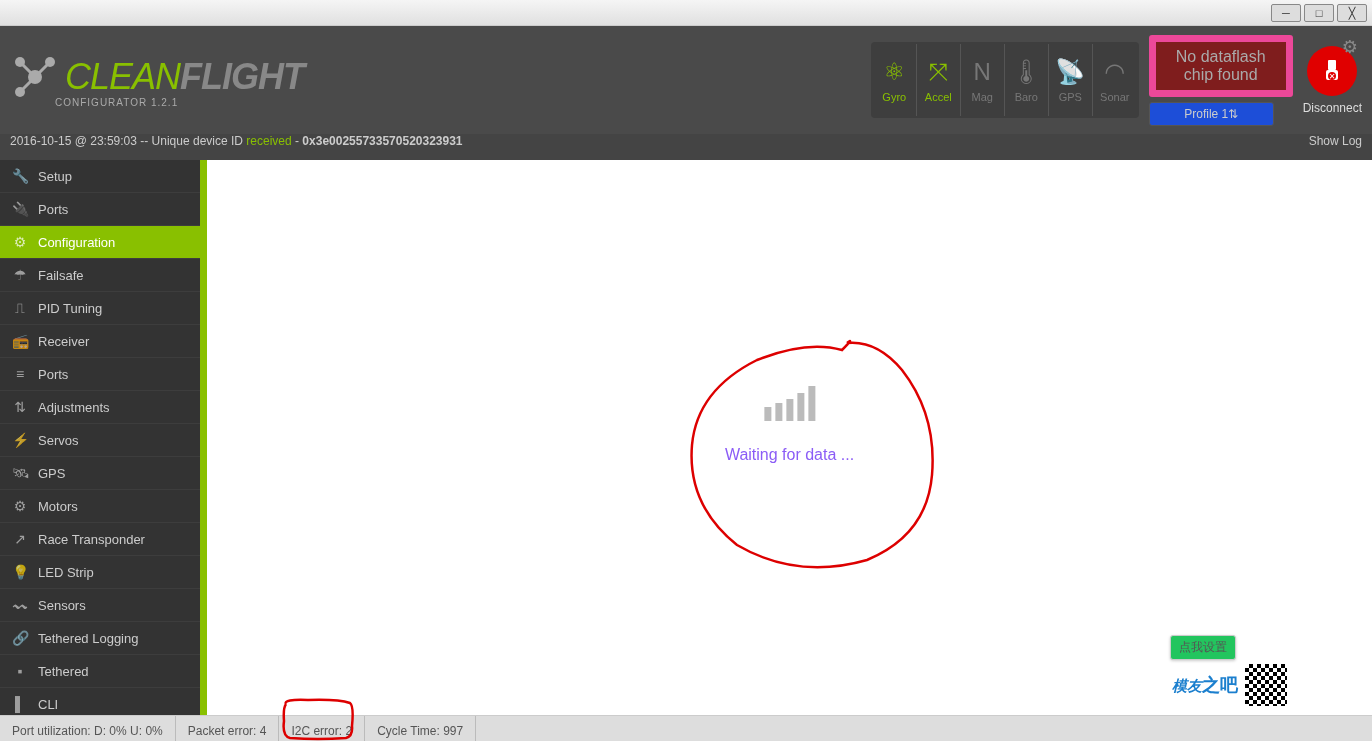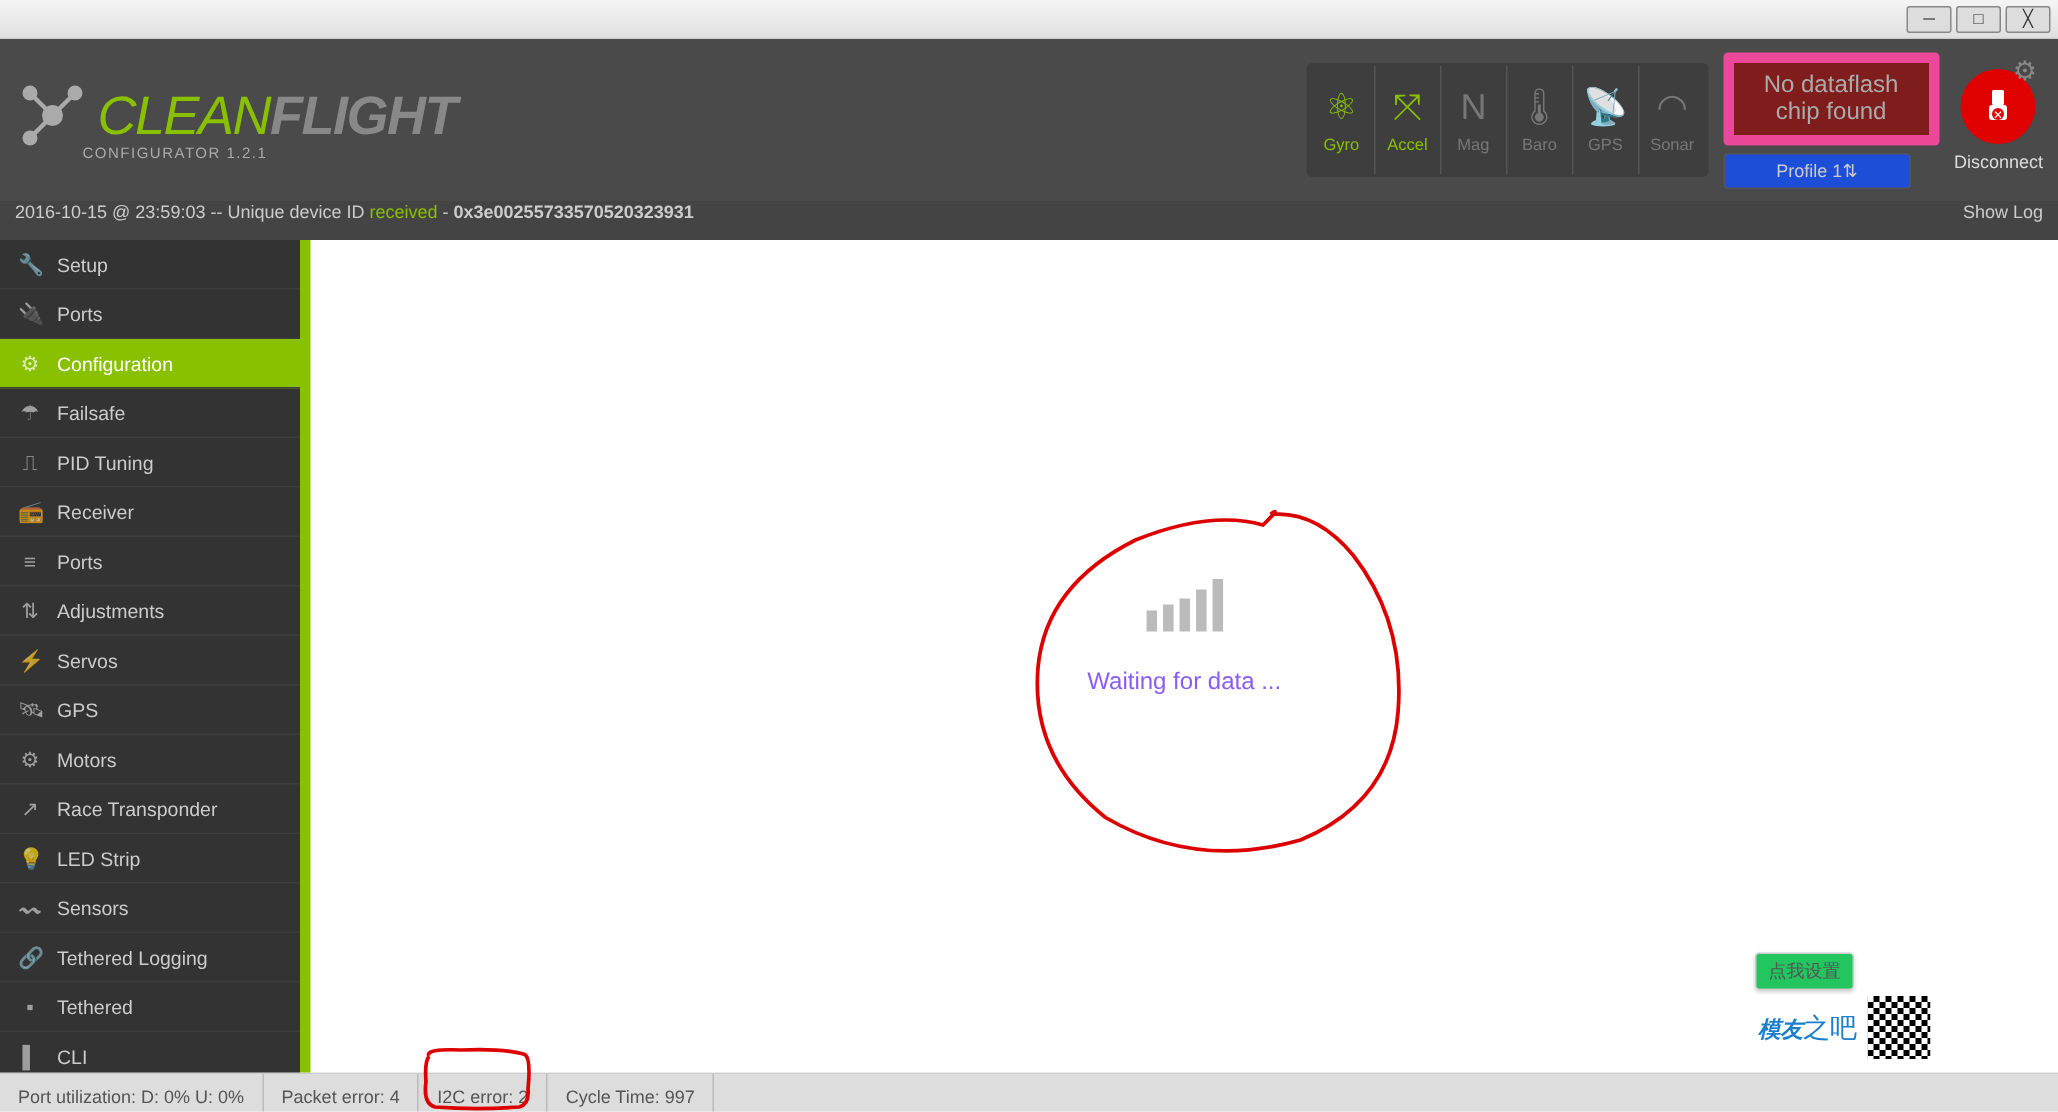--- a/index.html
+++ b/index.html
@@ -33,21 +33,21 @@
 .nav-item.active{background:#89c000;color:#fff}
 .nav-icon{width:16px;opacity:.7;font-size:14px;text-align:center}
 .main{flex:1;background:#fff;position:relative;border-left:7px solid #89c000}
 .waiting{position:absolute;top:226px;left:50%;transform:translateX(-50%);text-align:center;color:#8b5cf6}
 .bars{display:flex;align-items:flex-end;justify-content:center;gap:4px;margin-bottom:25px;height:35px}
 .bar{width:7px;background:#bbb}
 .footer{height:30px;background:#ddd;border-top:1px solid #ccc;display:flex;align-items:center;font-size:12px;color:#555}
 .footer-cell{padding:0 12px;border-right:1px solid #bbb;height:100%;display:flex;align-items:center}
 .watermark{position:absolute;right:30px;bottom:5px;width:170px;height:50px;display:flex;align-items:center;gap:5px}
 .wm-text{color:#1b7fce;font-size:15px;font-style:italic;font-weight:bold}
-.wm-sub{color:#1b7fce;font-size:18px;font-weight:normal}
+.wm-sub{color:#1b7fce;font-size:18px;font-weight:bold}
 .qr{width:46px;height:46px;background:repeating-conic-gradient(#000 0 25%,#fff 0 50%) 0 0/8px 8px;border:2px solid #fff}
 .tooltip{position:absolute;right:136px;bottom:55px;background:#22c55e;border:1px solid #ccc;color:#555;font-size:12px;padding:3px 8px;border-radius:3px;box-shadow:0 1px 3px rgba(0,0,0,.2)}
 </style>
 </head>
 <body>
 
 <div class="titlebar">
   <div class="winbtn">─</div>
   <div class="winbtn">□</div>
   <div class="winbtn">╳</div>

